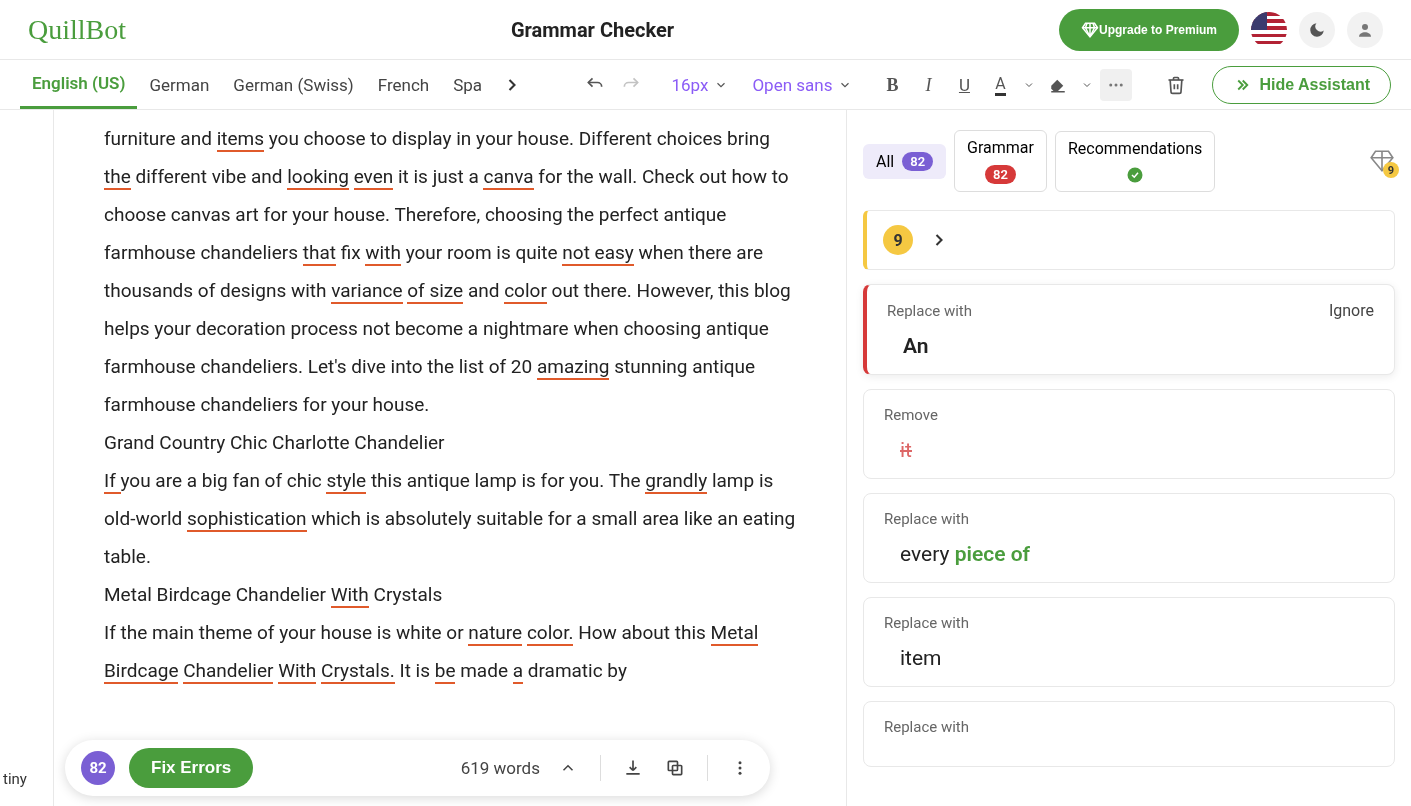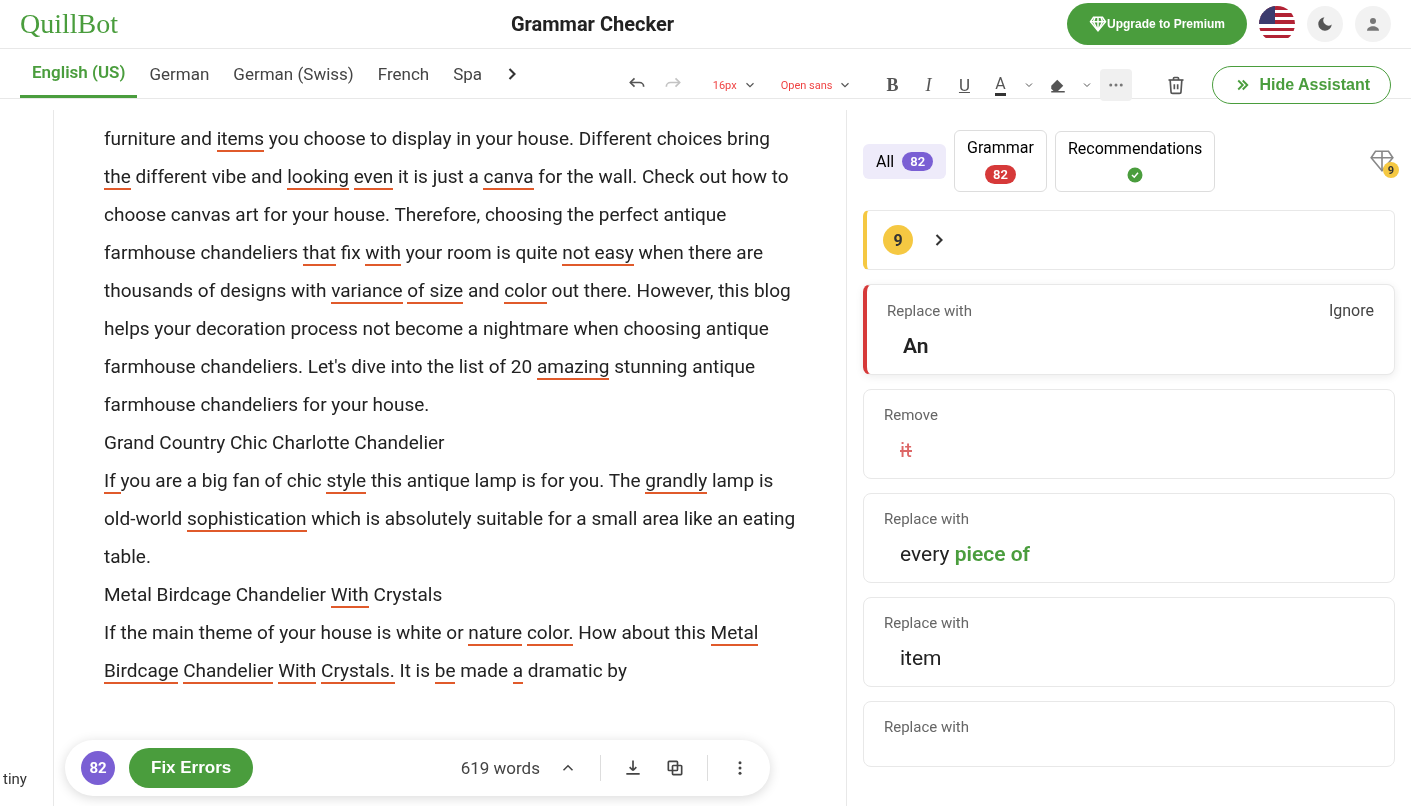--- a/index.html
+++ b/index.html
@@ -1,38 +1,38 @@
 <!DOCTYPE html>
 <html><head>
 <meta charset="utf-8">
 <style>
 * { box-sizing: border-box; margin: 0; padding: 0; }
 body { font-family: -apple-system, BlinkMacSystemFont, "Segoe UI", Roboto, "Open Sans", sans-serif; background: #fff; width: 1411px; height: 806px; overflow: hidden; position: relative; }
 
 
-.header { height: 49px; display: flex; align-items: center; padding: 0 20px; border-bottom: 1px solid #e8e8e8; }
+.header { height: 60px; display: flex; align-items: center; padding: 0 28px; border-bottom: 1px solid #e8e8e8; }
 .logo { font-size: 28px; font-weight: 500; color: #4a9d3d; font-family: Georgia, serif; }
 .page-title { flex: 1; text-align: center; font-size: 20px; font-weight: 700; color: #222; }
 .header-right { display: flex; align-items: center; gap: 12px; }
 .upgrade-btn { background: #4a9d3d; color: #fff; border: none; border-radius: 24px; padding: 12px 22px; font-size: 12px; font-weight: 600; display: flex; align-items: center; cursor: pointer; }
 .flag-circle { width: 36px; height: 36px; border-radius: 50%; background: linear-gradient(to bottom, #b22234 0%, #b22234 10%, #fff 10%, #fff 20%, #b22234 20%, #b22234 30%, #fff 30%, #fff 40%, #b22234 40%, #b22234 50%, #fff 50%, #fff 60%, #b22234 60%, #b22234 70%, #fff 70%, #fff 80%, #b22234 80%, #b22234 90%, #fff 90%); position: relative; overflow: hidden; }
 .flag-circle::before { content: ""; position: absolute; top: 0; left: 0; width: 45%; height: 50%; background: #3c3b6e; }
 .icon-btn { width: 36px; height: 36px; border-radius: 50%; background: #f2f2f2; display: flex; align-items: center; justify-content: center; cursor: pointer; color: #555; }
 
 
 .lang-bar { height: 50px; display: flex; align-items: center; padding: 0 20px; border-bottom: 1px solid #e8e8e8; position: relative; }
 .lang-tab { padding: 0 12px; font-size: 17px; color: #444; cursor: pointer; height: 100%; display: flex; align-items: center; }
 .lang-tab.active { color: #4a9d3d; font-weight: 600; border-bottom: 3px solid #4a9d3d; }
 .lang-arrow { color: #555; margin-left: 8px; cursor: pointer; }
 
 
 .toolbar { position: absolute; top: 60px; right: 0; height: 50px; display: flex; align-items: center; gap: 8px; padding: 0 20px; }
 .tool-group { display: flex; align-items: center; gap: 4px; padding: 0 8px; }
 .tool-btn { width: 32px; height: 32px; display: flex; align-items: center; justify-content: center; color: #555; cursor: pointer; border-radius: 4px; }
-.font-sel { display: flex; align-items: center; gap: 6px; font-size: 11px; color: #ef4444; padding: 0 8px; cursor: pointer; }
+.font-sel { display: flex; align-items: center; gap: 6px; font-size: 17px; color: #8b5cf6; padding: 0 8px; cursor: pointer; }
 .hide-assistant { border: 1.5px solid #4a9d3d; color: #4a9d3d; background: #fff; border-radius: 24px; padding: 9px 20px; font-size: 16px; font-weight: 600; display: flex; align-items: center; gap: 8px; cursor: pointer; }
 
 
 .main { display: flex; position: absolute; top: 110px; left: 0; right: 0; bottom: 0; }
 .editor-col { flex: 1; border-left: 1px solid #e8e8e8; margin-left: 53px; position: relative; }
 .editor-text { padding: 10px 50px 60px 50px; font-size: 19px; line-height: 2.0; color: #222; }
 .err { border-bottom: 2px solid #e05a2b; }
 .editor-h { font-size: 19px; color: #222; line-height: 2.0; }
 
 .assistant-col { width: 565px; border-left: 1px solid #e8e8e8; padding: 20px 16px; overflow-y: auto; background: #fff; }

